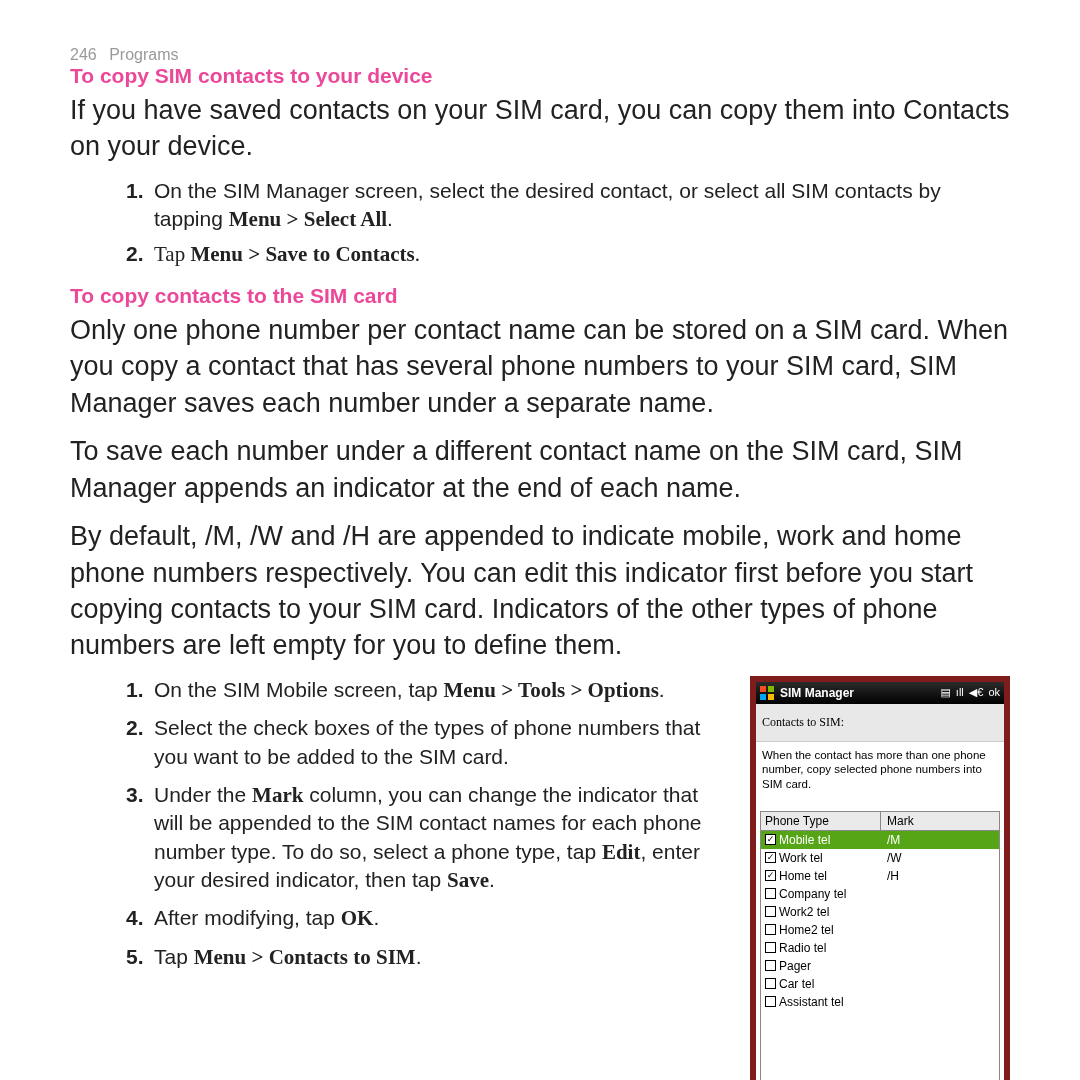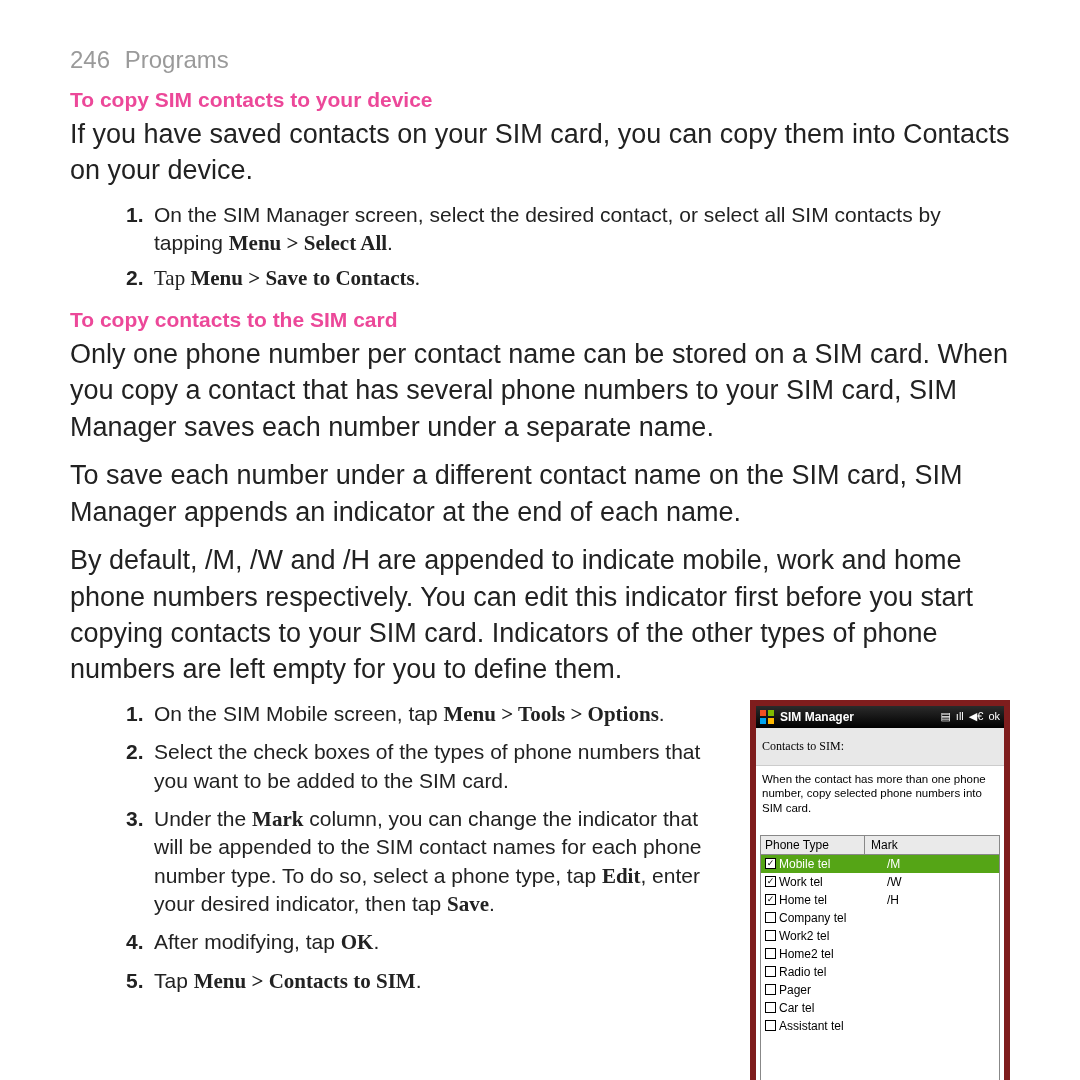--- a/index.html
+++ b/index.html
@@ -7,22 +7,21 @@
     width: 1080px;
     height: 1080px;
     background: #fff;
     font-family: "Segoe UI", "Myriad Pro", "Helvetica Neue", Arial, sans-serif;
     color: #222;
     padding: 46px 70px 30px 70px;
     position: relative;
   }
   .page-header {
     color: #9a9a9a;
-    font-size: 24px;
-    margin-bottom: 14px;
+    font-size: 16px;
   }
   .page-header .num { margin-right: 8px; }
   .section-title {
     color: #ec4899;
     font-weight: bold;
     font-size: 21px;
     margin-bottom: 4px;
   }
   .para {
     font-size: 27px;
@@ -100,21 +99,21 @@
   }
   .phone-table {
     margin: 0 4px;
     border: 1px solid #888;
   }
   .pt-head {
     display: flex;
     background: #eaeaea;
     border-bottom: 1px solid #888;
   }
-  .pt-head .col1 { width: 104px; padding: 2px 4px; border-right: 1px solid #888; font-size: 12px; }
+  .pt-head .col1 { width: 120px; padding: 2px 4px; border-right: 1px solid #888; font-size: 12px; }
   .pt-head .col2 { flex: 1; padding: 2px 6px; font-size: 12px; }
   .pt-row {
     display: flex;
     padding: 1px 0;
   }
   .pt-row.sel { background: #55a516; color: #fff; }
   .pt-row .col1 { width: 120px; padding: 1px 2px 1px 4px; display: flex; align-items: center; gap: 3px; font-size: 12px; }
   .pt-row .col2 { flex: 1; padding: 1px 6px; font-size: 12px; }
   .chk {
     width: 11px; height: 11px;

